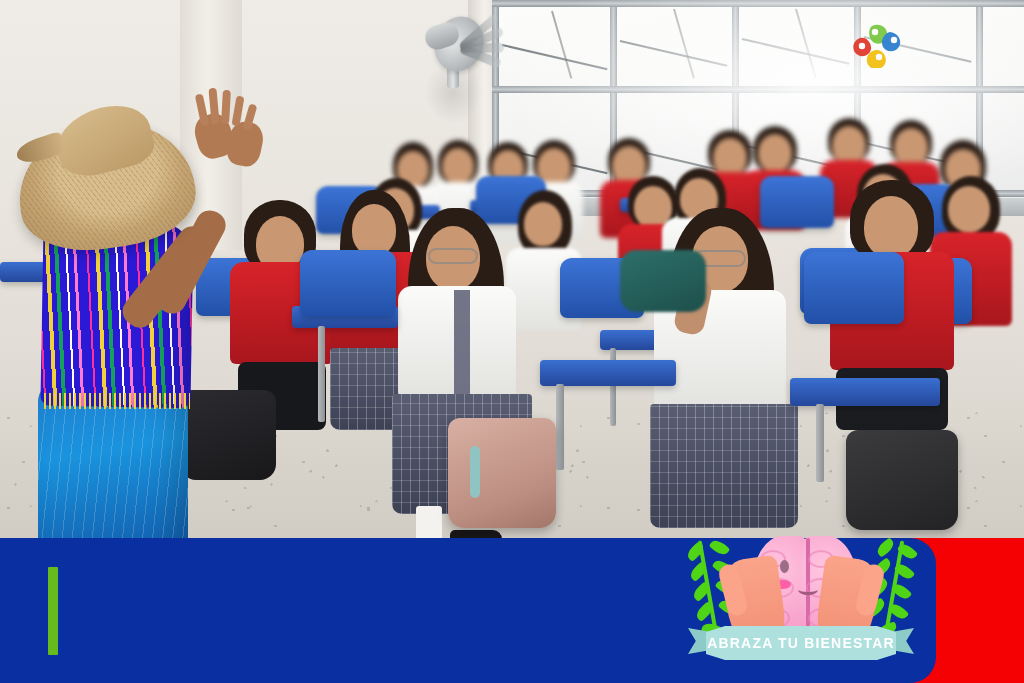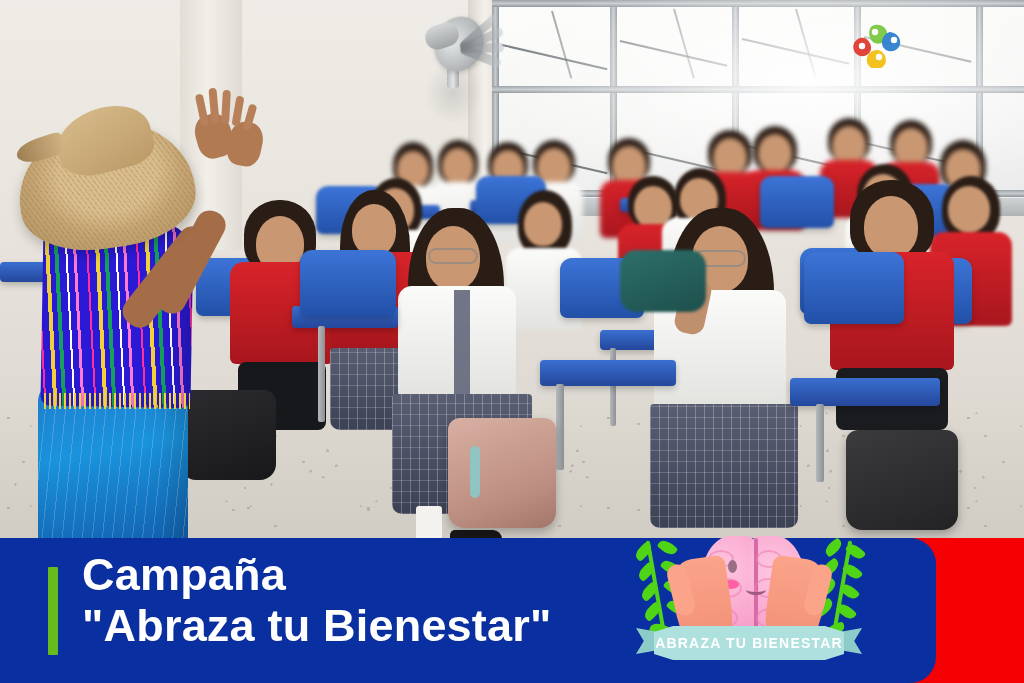--- a/index.html
+++ b/index.html
@@ -154,21 +154,21 @@
 
   .accent-bar { position:absolute; left:48px; top:29px; width:10px; height:88px;
                 background:#67bb1c; border-radius:1px; }
   .title-block{ position:absolute; left:82px; top:14px; width:580px; color:#fff; }
   .title-line { font-weight:700; letter-spacing:.2px; line-height:1.0;
                 text-shadow:0 1px 0 rgba(0,0,0,.07); }
   .t1 { font-size:45px; margin-bottom:6px; }
   .t2 { font-size:45px; }
 
   
-  #emblem { position:absolute; left:628px; top:-22px; width:240px; height:168px; }
+  #emblem { position:absolute; left:680px; top:-22px; width:240px; height:168px; }
   .lau { position:absolute; width:4px; background:#4fd416; border-radius:2px; }
   .leaf { position:absolute; width:19px; height:11px; background:#4fd416;
           border-radius:60% 20% 60% 20%; }
   .brain { position:absolute; width:58px; height:112px;
            background:radial-gradient(circle at 40% 30%,#ffc6e0,#f9a8cf 55%,#f291c3);
            }
   .brain-l { left:71px; top:20px; border-radius:55% 18% 22% 52% / 48% 14% 20% 46%; }
   .brain-r { left:121px; top:20px; border-radius:18% 55% 52% 22% / 14% 48% 46% 20%; }
   .brain-mid{ position:absolute; left:126px; top:22px; width:4px; height:108px;
               background:#d96aa8; border-radius:2px; }
@@ -452,24 +452,20 @@
       </svg>
     </div>
   </div>
 
   <div id="banner">
     <div class="band-red"></div>
     <div class="band-blue"></div>
 
     <div class="accent-bar"></div>
 
-    <div class="title-block">
-      <div class="title-line t1">Campaña</div>
-      <div class="title-line t2">"Abraza tu Bienestar"</div>
-    </div>
 
     <div id="emblem">
 
       <div class="lau" style="left:26px;top:24px;height:96px;transform:rotate(-10deg)"></div>
       <div class="leaf" style="left:6px;top:30px;transform:rotate(-42deg)"></div>
       <div class="leaf" style="left:30px;top:26px;transform:rotate(38deg)"></div>
       <div class="leaf" style="left:9px;top:50px;transform:rotate(-42deg)"></div>
       <div class="leaf" style="left:33px;top:46px;transform:rotate(38deg)"></div>
       <div class="leaf" style="left:12px;top:70px;transform:rotate(-42deg)"></div>
       <div class="leaf" style="left:36px;top:66px;transform:rotate(38deg)"></div>

